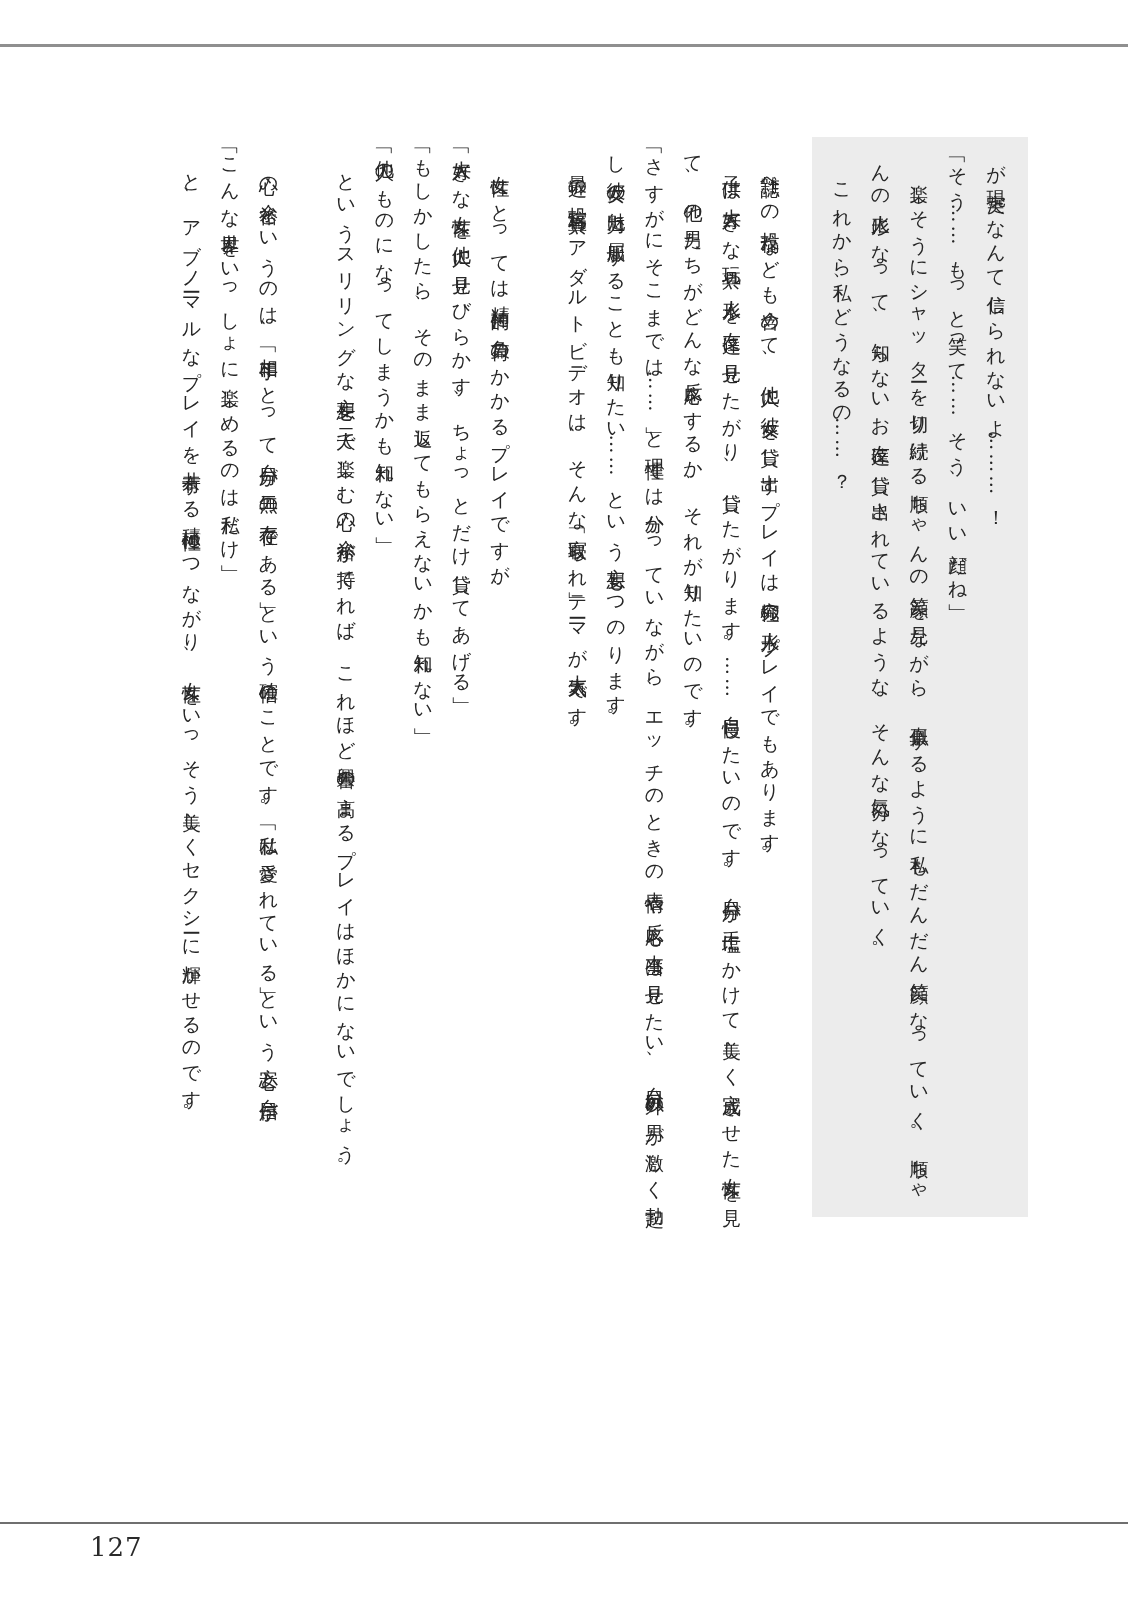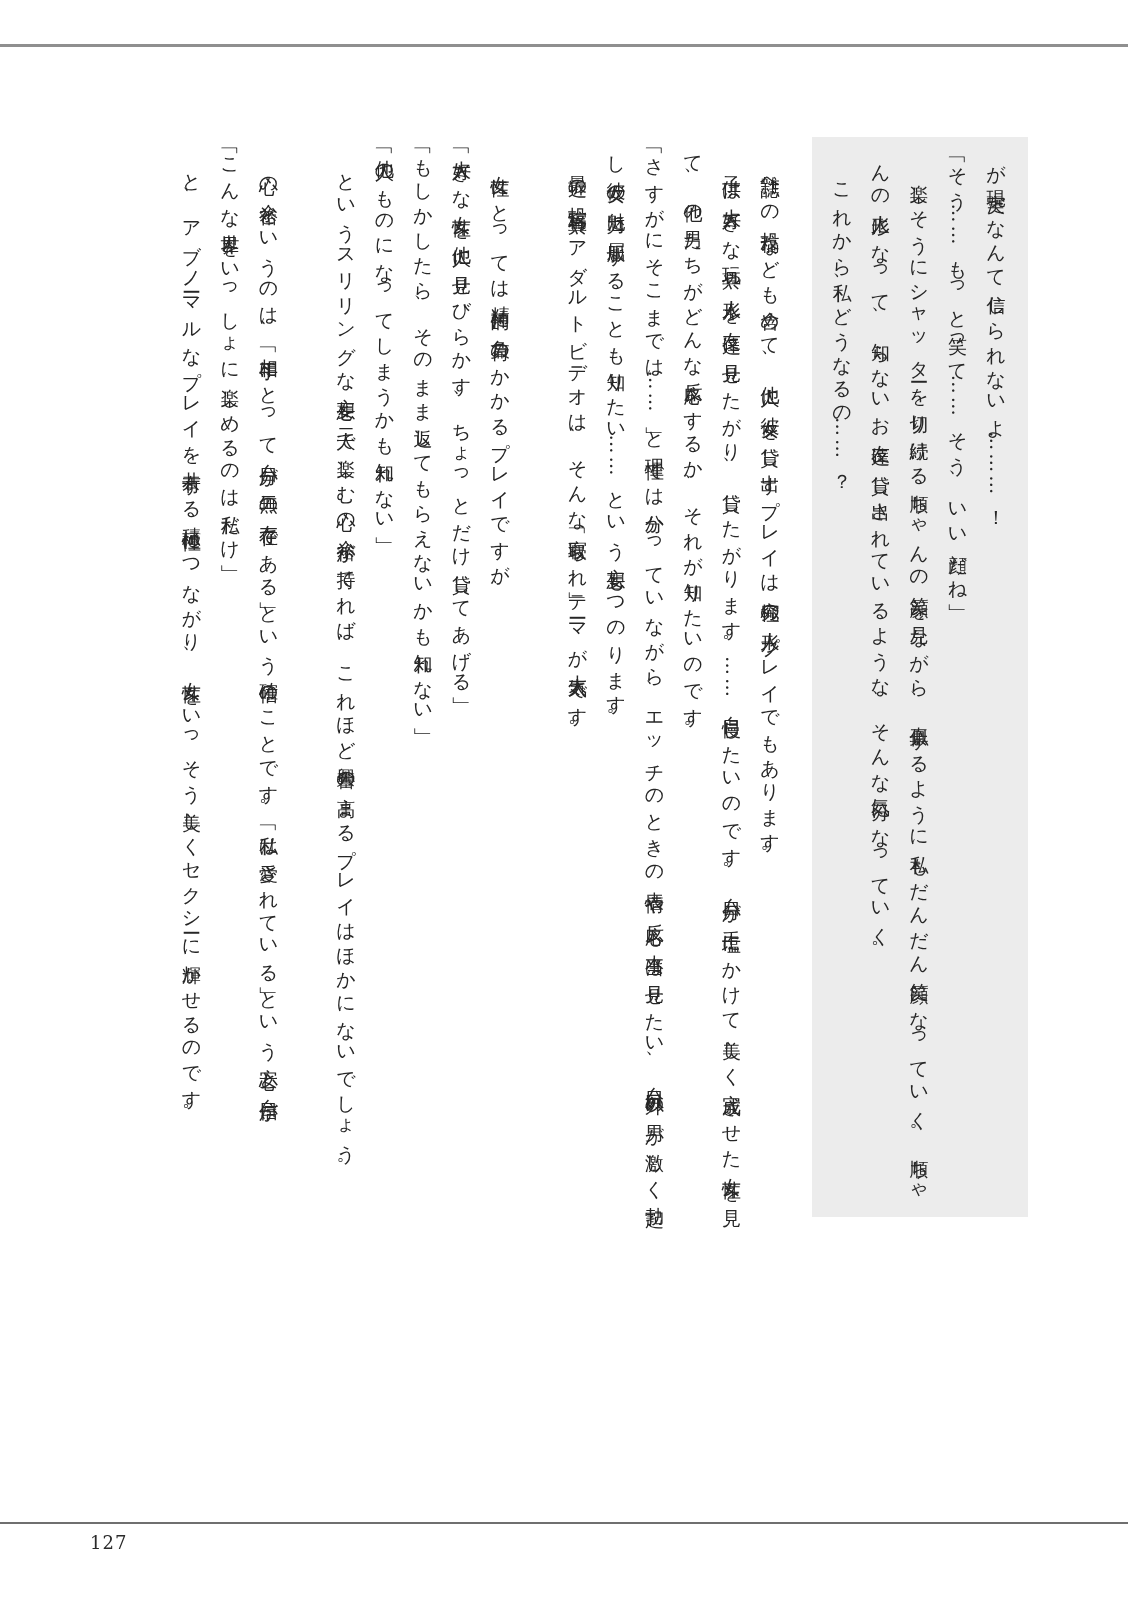--- a/index.html
+++ b/index.html
@@ -68,21 +68,21 @@
     position: absolute;
     right: 338px;
     top: 142px;
     height: 1056px;
     width: 700px;
   }
   .page-number {
     position: absolute;
     left: 90px;
     top: 1532px;
-    font-size: 18px;
+    font-size: 26px;
     letter-spacing: 1px;
     color: #2a2a2a;
     font-family: "DejaVu Serif", "Liberation Serif", serif;
   }
 </style>
 </head>
 <body>
 
 <div class="page">
 

